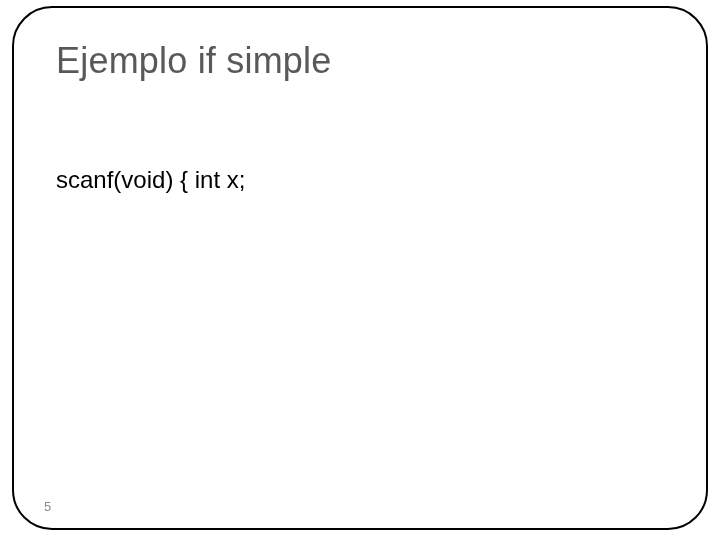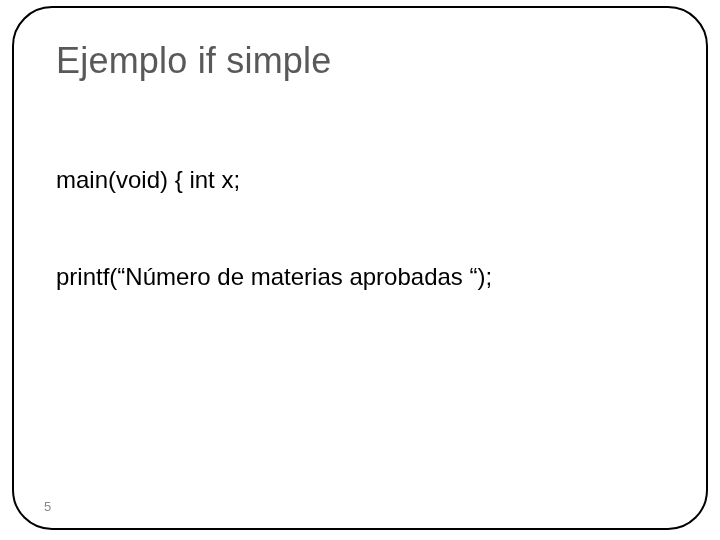--- a/index.html
+++ b/index.html
@@ -49,21 +49,20 @@
     color: #8a8a8a;
   }
 </style>
 </head>
 <body>
 
 <div class="slide">
   <div class="frame">
     <h1 class="title">Ejemplo if simple</h1>
     <div class="code">
-      <span class="line">main(void) { int x;</span>
-      <span class="line">printf(“Número de materias aprobadas “);</span>
+      <span class="line">scanf(void) { int x;</span>
       
       
       
     </div>
     <div class="pagenum">5</div>
   </div>
 </div>
 
 </body></html>

